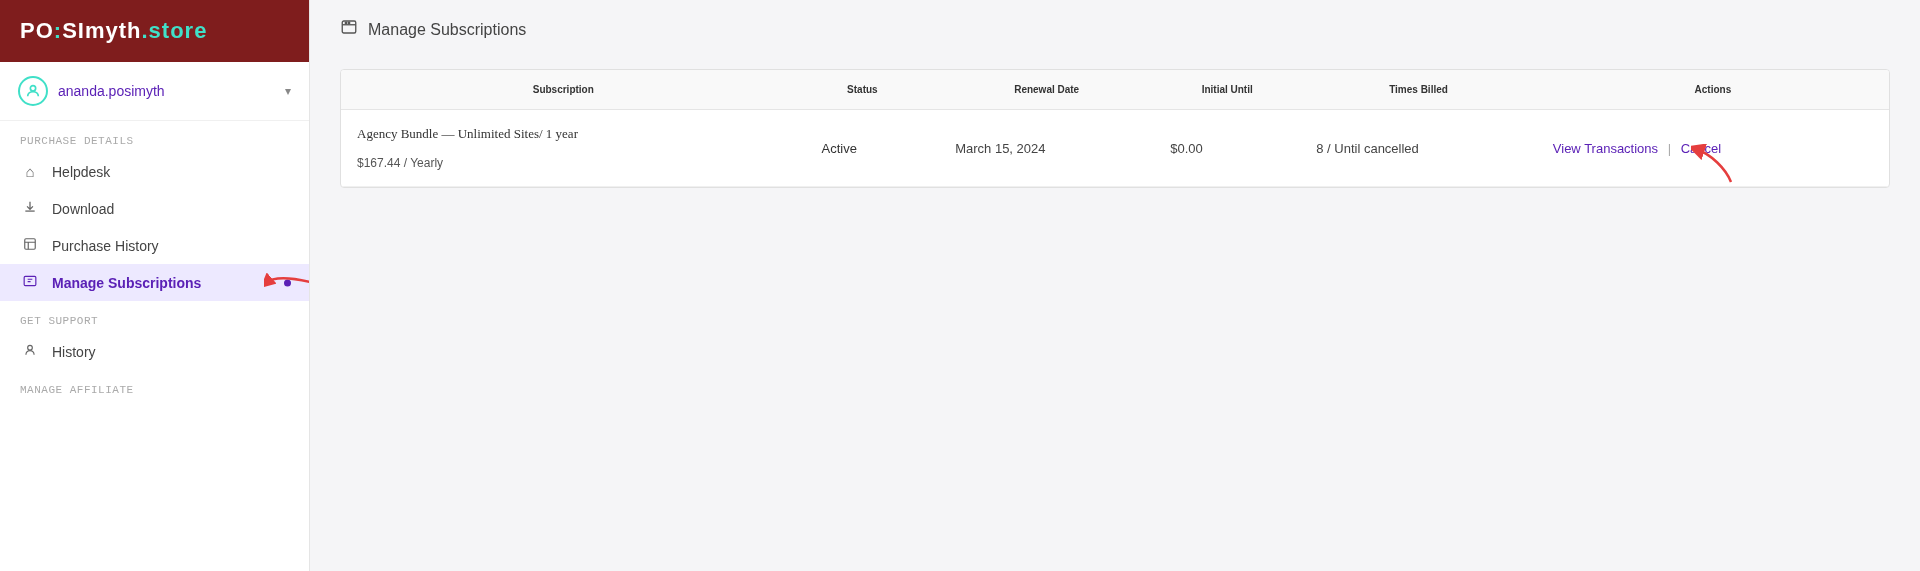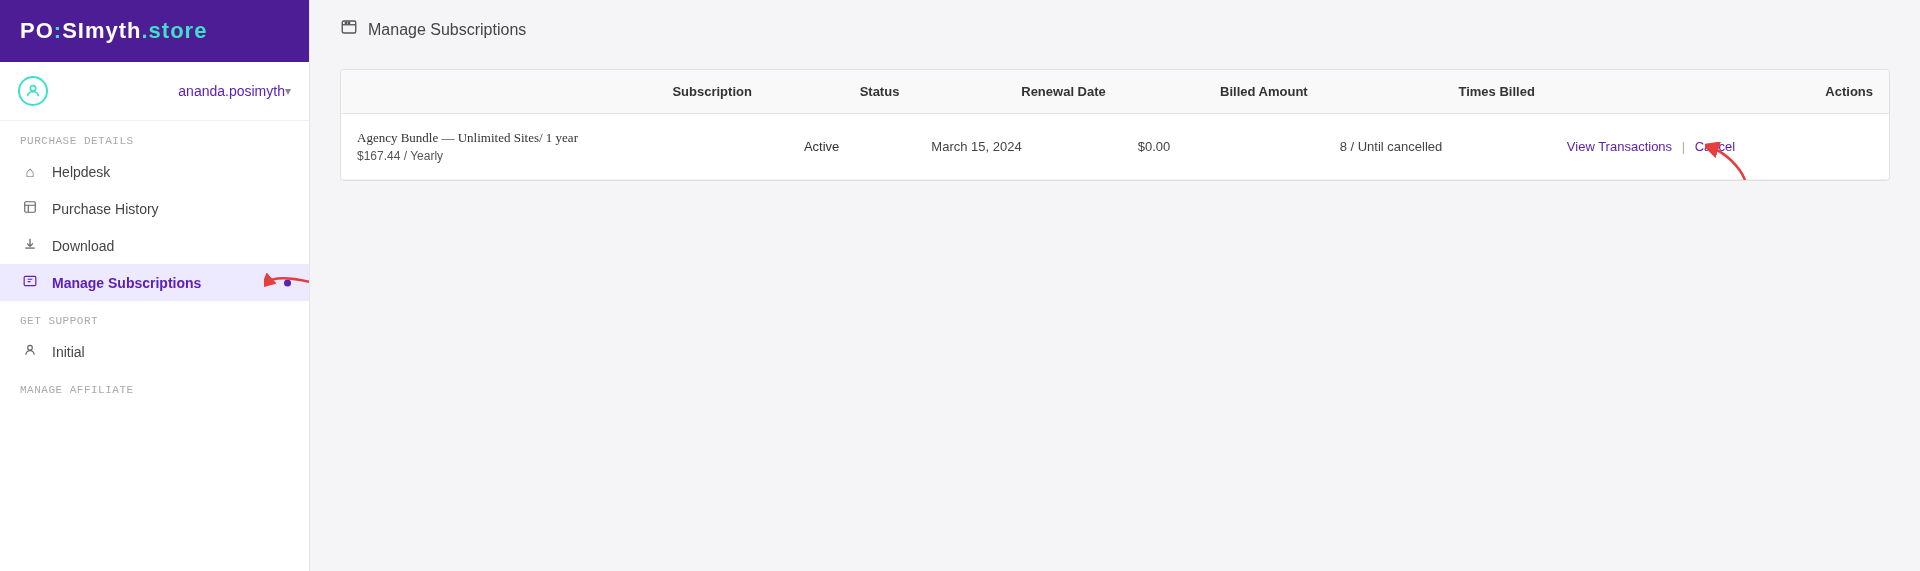--- a/index.html
+++ b/index.html
@@ -10,41 +10,40 @@
       width: 310px;
       min-width: 310px;
       background: #fff;
       border-right: 1px solid #e5e5e5;
       display: flex;
       flex-direction: column;
       height: 571px;
       overflow: hidden;
     }
     .sidebar-logo {
-      background: #4c1d95;
+      background: #7f1d1d;
       padding: 18px 20px;
       display: flex;
       align-items: center;
     }
     .logo-text {
       font-size: 22px;
       font-weight: 800;
       color: #fff;
       letter-spacing: 1px;
     }
     .logo-text .dot { color: #40e0c8; }
     .logo-text .store { color: #40e0c8; font-weight: 700; }
 
     .sidebar-user {
       display: flex;
       align-items: center;
       padding: 14px 18px;
       border-bottom: 1px solid #f0f0f0;
       cursor: pointer;
-      text-align: right;
     }
     .user-icon {
       width: 30px; height: 30px;
       border-radius: 50%;
       border: 2px solid #40e0c8;
       display: flex; align-items: center; justify-content: center;
       color: #40e0c8;
       font-size: 14px;
       margin-right: 10px;
       flex-shrink: 0;
@@ -129,35 +128,35 @@
 
     table {
       width: 100%;
       border-collapse: collapse;
     }
     thead tr {
       background: #f9f9f9;
       border-bottom: 1px solid #e5e5e5;
     }
     th {
-      text-align: right;
+      text-align: center;
       padding: 14px 16px;
-      font-size: 13px;
+      font-size: 10px;
       font-weight: 600;
       color: #333;
     }
     td {
       padding: 16px 16px;
       font-size: 13px;
       color: #444;
       border-bottom: 1px solid #f0f0f0;
       vertical-align: middle;
     }
     .subscription-name { font-size: 13px; color: #333; font-family: Liberation Serif, serif; }
-    .subscription-price { color: #555; font-size: 12px; margin-top: 3px; }
+    .subscription-price { color: #555; font-size: 12px; margin-top: 14px; }
     .status-active {
       color: #333;
       font-size: 13px;
       margin-left: 20px;
     }
     .action-link {
       color: #5b21b6;
       text-decoration: none;
       font-size: 13px;
       cursor: pointer;
@@ -212,35 +211,35 @@
   </div>
 
   <div class="sidebar-section-label">Purchase Details</div>
 
   <div class="sidebar-item">
     <span class="item-icon">⌂</span>
     <span>Helpdesk</span>
   </div>
   <div class="sidebar-item">
     <span class="item-icon">
+      <svg width="14" height="14" viewBox="0 0 24 24" fill="none" stroke="#666" stroke-width="2.2">
+        <path d="M12 3v13M7 11l5 5 5-5"></path>
+        <path d="M4 19h16"></path>
+      </svg>
+    </span>
+    <span>Download</span>
+  </div>
+  <div class="sidebar-item">
+    <span class="item-icon">
       <svg width="14" height="14" viewBox="0 0 24 24" fill="none" stroke="#666" stroke-width="2">
         <rect x="3" y="3" width="18" height="18" rx="2"></rect>
         <path d="M3 9h18M9 21V9"></path>
       </svg>
     </span>
     <span>Purchase History</span>
-  </div>
-  <div class="sidebar-item">
-    <span class="item-icon">
-      <svg width="14" height="14" viewBox="0 0 24 24" fill="none" stroke="#666" stroke-width="2.2">
-        <path d="M12 3v13M7 11l5 5 5-5"></path>
-        <path d="M4 19h16"></path>
-      </svg>
-    </span>
-    <span>Download</span>
   </div>
   <div class="sidebar-item active sidebar-arrow-wrapper">
     <span class="item-icon">
       <svg width="14" height="14" viewBox="0 0 24 24" fill="none" stroke="#5b21b6" stroke-width="2">
         <rect x="2" y="4" width="20" height="16" rx="2"></rect>
         <path d="M8 9h8M8 13h5"></path>
       </svg>
     </span>
     <span>Manage Subscriptions</span>
     <div class="active-dot"></div>
@@ -257,21 +256,21 @@
 
   <div class="sidebar-section-label">Get Support</div>
 
   <div class="sidebar-item">
     <span class="item-icon">
       <svg width="14" height="14" viewBox="0 0 24 24" fill="none" stroke="#666" stroke-width="2">
         <circle cx="12" cy="8" r="4"></circle>
         <path d="M5 20c0-3.9 3.1-7 7-7s7 3.1 7 7"></path>
       </svg>
     </span>
-    <span>Initial</span>
+    <span>History</span>
   </div>
 
   <div class="sidebar-section-label">Manage Affiliate</div>
 
 </div>
 
 <div class="main-content">
   <div class="page-header">
     <span class="page-header-icon">
       <svg width="18" height="18" viewBox="0 0 24 24" fill="none" stroke="#555" stroke-width="1.8">
@@ -284,21 +283,21 @@
     <span class="page-header-title">Manage Subscriptions</span>
   </div>
 
   <div class="table-container">
     <table>
       <thead>
         <tr>
           <th>Subscription</th>
           <th>Status</th>
           <th>Renewal Date</th>
-          <th>Billed Amount</th>
+          <th>Initial Until</th>
           <th>Times Billed</th>
           <th>Actions</th>
         </tr>
       </thead>
       <tbody>
         <tr>
           <td>
             <div class="subscription-name">Agency Bundle — Unlimited Sites/ 1 year</div>
             <div class="subscription-price">$167.44 / Yearly</div>
           </td>

